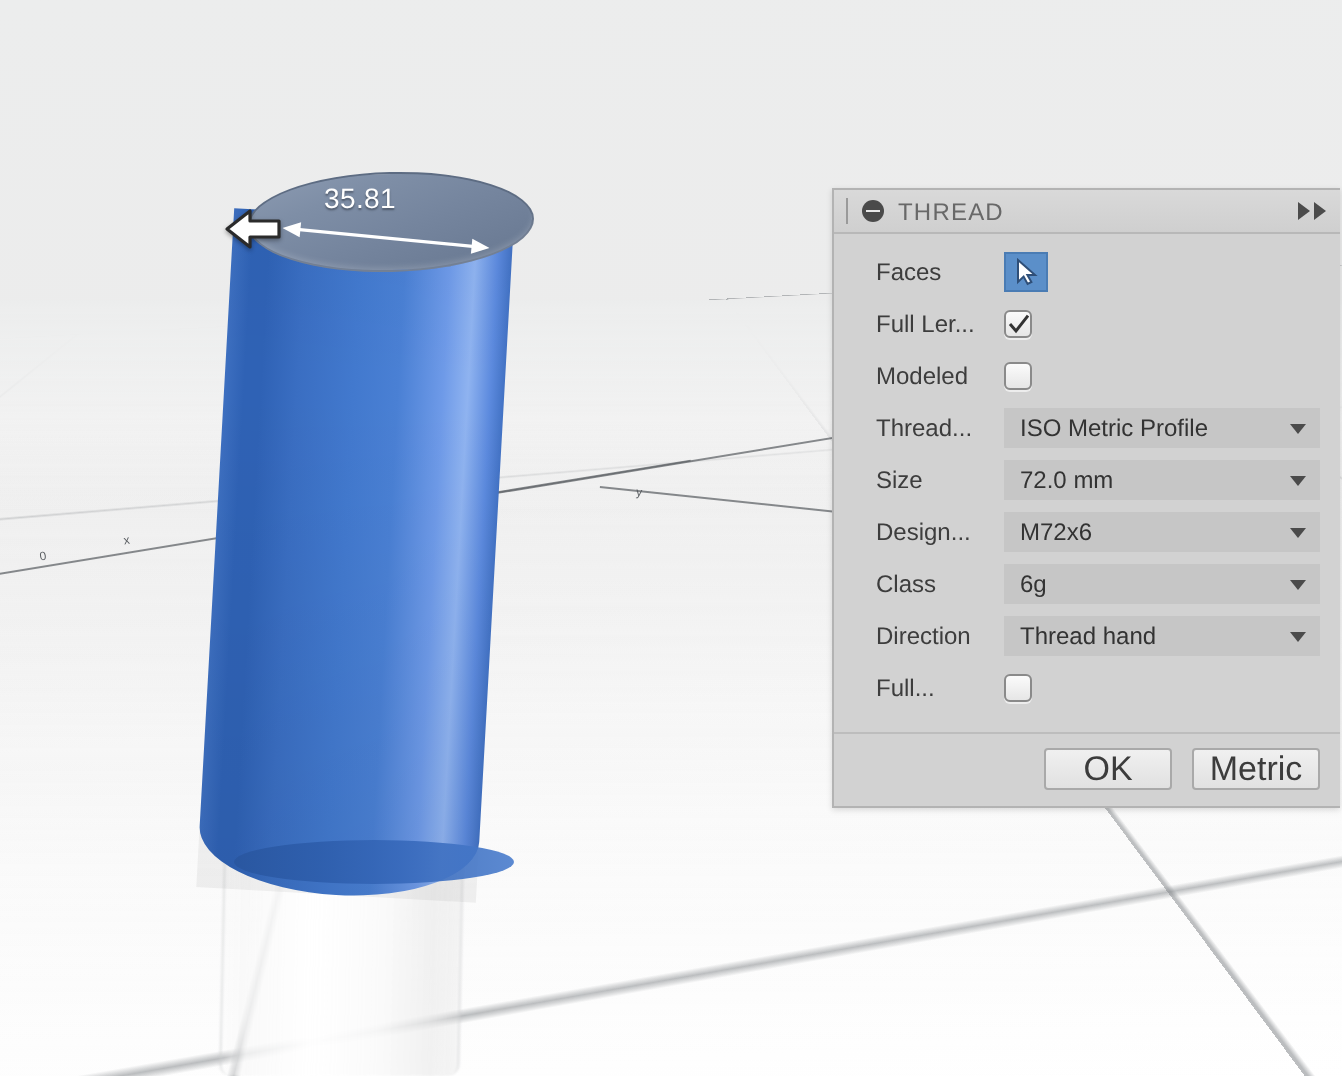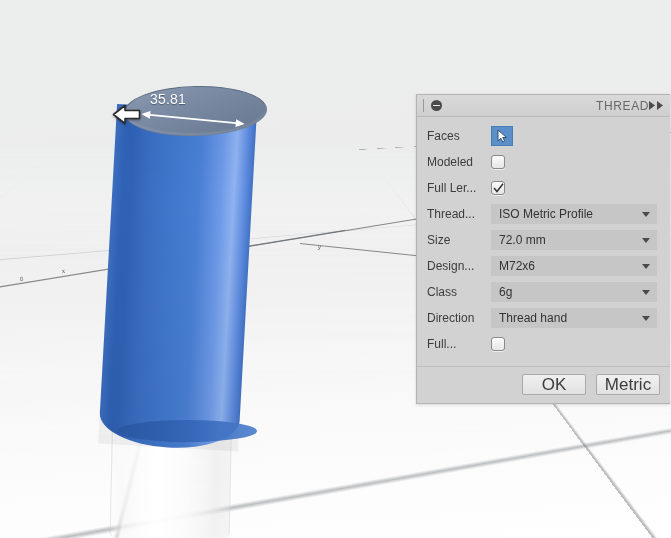--- a/index.html
+++ b/index.html
@@ -211,21 +211,21 @@
   .dim-arrow {
     position: absolute;
     left: 36px;
     top: 34px;
     width: 104px;
     height: 10px;
     transform: rotate(5.5deg);
   }
   .dim-label {
     position: absolute;
-    left: 45px;
+    left: 57px;
     top: 11px;
     color: #ffffff;
     font-size: 14px;
     font-family: "Liberation Sans", sans-serif;
     text-shadow: 0 1px 1px rgba(40,46,56,0.55);
     letter-spacing: 0.2px;
     white-space: nowrap;
   }
 
   
@@ -285,32 +285,31 @@
     position: absolute;
     left: 2px; right: 2px; top: 5px;
     height: 1px;
     background: #e8e8e8;
   }
   .dlg-title {
     font-size: 12px;
     color: #686868;
     letter-spacing: 0.6px;
     flex: 1 1 auto;
-    text-align: right;
   }
   .expand-chevrons {
     display: flex;
     gap: 1px;
     flex: 0 0 auto;
     color: #4c4c4c;
   }
 
   .dlg-body {
     background: #d2d2d2;
-    padding: 6px 10px 9px 10px;
+    padding: 6px 10px 9px 21px;
   }
   .row {
     display: flex;
     align-items: center;
     height: 26px;
   }
   .row-label {
     width: 64px;
     flex: 0 0 64px;
     color: #3d3d3d;
@@ -477,40 +476,40 @@
         <div class="row-control">
           <div class="sel-btn">
             <svg width="11" height="14" viewBox="0 0 11 14">
               <path d="M1 1 L1 12 L3.8 9.3 L5.8 13 L7.7 12 L5.7 8.5 L9.5 8.5 Z" fill="#ffffff" stroke="#2f4f78" stroke-width="1"></path>
             </svg>
           </div>
         </div>
       </div>
 
       <div class="row">
-        <div class="row-label">Modeled</div>
-        <div class="row-control">
-          <div class="cbx">
-            
-          </div>
-        </div>
-      </div>
-
-      <div class="row">
         <div class="row-label">Full Ler...</div>
         <div class="row-control">
           <div class="cbx checked">
             <svg class="tick" width="11" height="10" viewBox="0 0 11 10">
                 <polyline points="1,5 4,8.5 10,0.8" fill="none" stroke="#333" stroke-width="1.5"></polyline>
               </svg>
           </div>
         </div>
       </div>
 
       <div class="row">
+        <div class="row-label">Modeled</div>
+        <div class="row-control">
+          <div class="cbx">
+            
+          </div>
+        </div>
+      </div>
+
+      <div class="row">
         <div class="row-label">Thread...</div>
         <div class="row-control">
           <div class="combo">
             <span class="val">ISO Metric Profile</span>
             <span class="caret"></span>
           </div>
         </div>
       </div>
 
       <div class="row">

